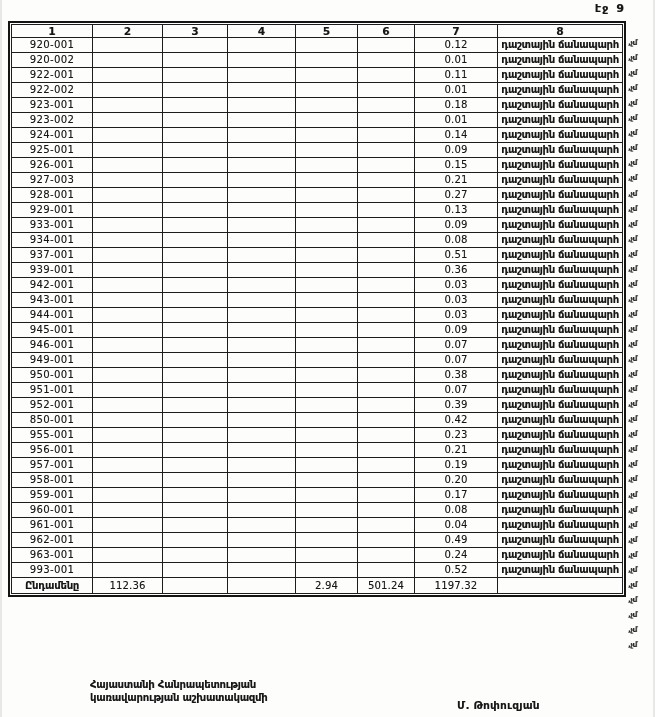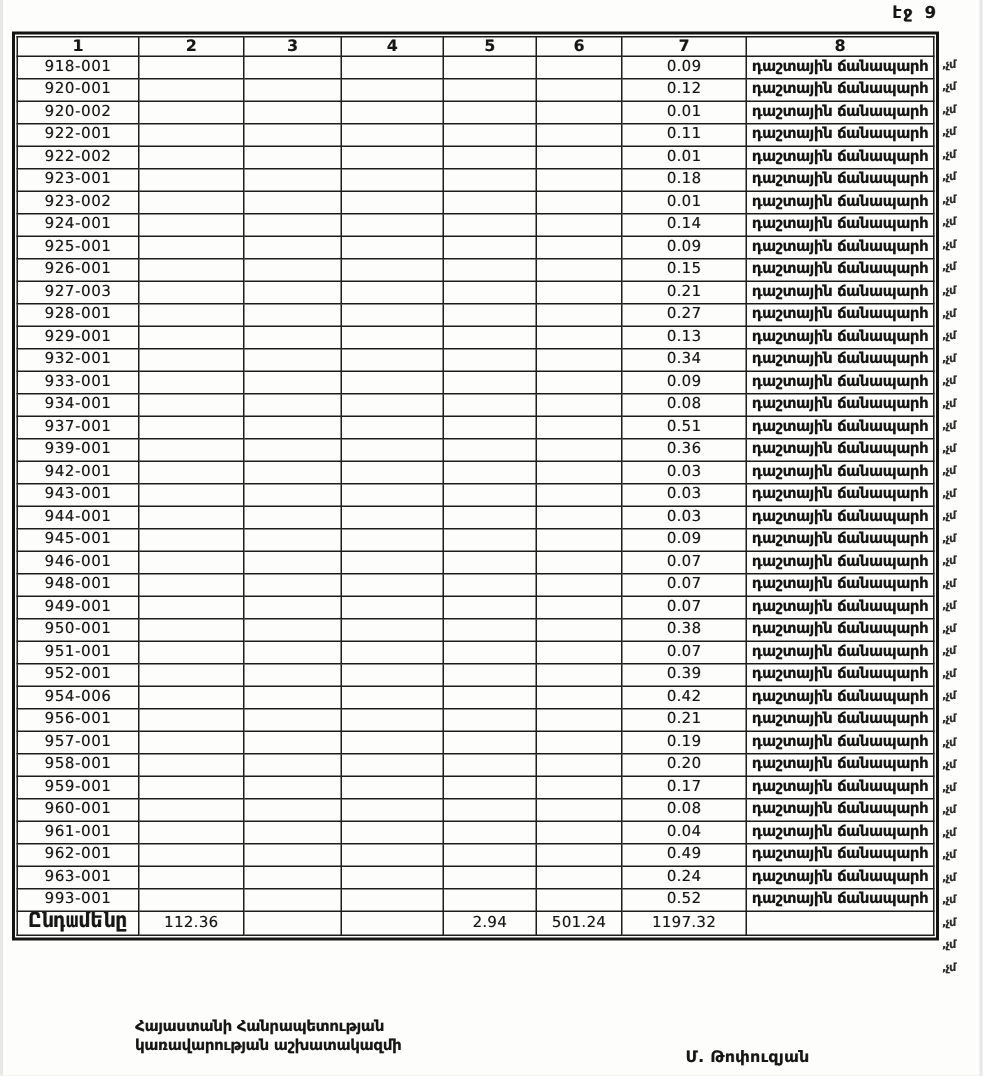--- a/index.html
+++ b/index.html
@@ -27,21 +27,21 @@
     border:1px solid #1d1d1d; padding:0 2px; height:14px;
     font-size:10px; line-height:14px; text-align:center;
     white-space:nowrap; overflow:hidden;
     text-shadow:0.3px 0.3px 0 rgba(0,0,0,0.35);
   }
   table.sheet th { height:12px; line-height:12px; font-size:10.5px; font-weight:bold; }
   td.code  { letter-spacing:0.4px; }
   td.val   { letter-spacing:0.2px; }
   td.road  { text-align:left; font-size:9.5px; font-weight:bold; letter-spacing:-0.3px; padding-left:3px; }
   tr.total-row td { height:15px; line-height:15px; font-size:10px; }
-  tr.total-row td.total-label { font-weight:bold; font-size:14px; letter-spacing:-0.2px;font-family:Liberation Mono, monospace; }
+  tr.total-row td.total-label { font-weight:bold; font-size:10px; letter-spacing:-0.2px; }
 
   .notes-col { position:absolute; left:626px; top:38px; width:28px; }
   .notes-col .note {
     position:absolute; left:0; font-size:7.5px; font-weight:bold;
     color:#2a2a2a; letter-spacing:-0.5px; white-space:nowrap;
     text-shadow:0.3px 0.3px 0 rgba(0,0,0,0.3);
   }
 
   .footer-block {
     position:absolute; left:88px; top:678px;
@@ -82,307 +82,287 @@
           <th>3</th>
           <th>4</th>
           <th>5</th>
           <th>6</th>
           <th>7</th>
           <th>8</th>
         </tr>
       </thead>
       <tbody id="table-body">
           <tr>
-            <td class="code">918-001</td>
+            <td class="code">920-001</td>
+            <td></td>
+            <td></td>
+            <td></td>
+            <td></td>
+            <td></td>
+            <td class="val">0.12</td>
+            <td class="road">դաշտային ճանապարհ</td>
+          </tr>
+          <tr>
+            <td class="code">920-002</td>
+            <td></td>
+            <td></td>
+            <td></td>
+            <td></td>
+            <td></td>
+            <td class="val">0.01</td>
+            <td class="road">դաշտային ճանապարհ</td>
+          </tr>
+          <tr>
+            <td class="code">922-001</td>
+            <td></td>
+            <td></td>
+            <td></td>
+            <td></td>
+            <td></td>
+            <td class="val">0.11</td>
+            <td class="road">դաշտային ճանապարհ</td>
+          </tr>
+          <tr>
+            <td class="code">922-002</td>
+            <td></td>
+            <td></td>
+            <td></td>
+            <td></td>
+            <td></td>
+            <td class="val">0.01</td>
+            <td class="road">դաշտային ճանապարհ</td>
+          </tr>
+          <tr>
+            <td class="code">923-001</td>
+            <td></td>
+            <td></td>
+            <td></td>
+            <td></td>
+            <td></td>
+            <td class="val">0.18</td>
+            <td class="road">դաշտային ճանապարհ</td>
+          </tr>
+          <tr>
+            <td class="code">923-002</td>
+            <td></td>
+            <td></td>
+            <td></td>
+            <td></td>
+            <td></td>
+            <td class="val">0.01</td>
+            <td class="road">դաշտային ճանապարհ</td>
+          </tr>
+          <tr>
+            <td class="code">924-001</td>
+            <td></td>
+            <td></td>
+            <td></td>
+            <td></td>
+            <td></td>
+            <td class="val">0.14</td>
+            <td class="road">դաշտային ճանապարհ</td>
+          </tr>
+          <tr>
+            <td class="code">925-001</td>
             <td></td>
             <td></td>
             <td></td>
             <td></td>
             <td></td>
             <td class="val">0.09</td>
             <td class="road">դաշտային ճանապարհ</td>
           </tr>
           <tr>
-            <td class="code">920-001</td>
-            <td></td>
-            <td></td>
-            <td></td>
-            <td></td>
-            <td></td>
-            <td class="val">0.12</td>
-            <td class="road">դաշտային ճանապարհ</td>
-          </tr>
-          <tr>
-            <td class="code">920-002</td>
-            <td></td>
-            <td></td>
-            <td></td>
-            <td></td>
-            <td></td>
-            <td class="val">0.01</td>
-            <td class="road">դաշտային ճանապարհ</td>
-          </tr>
-          <tr>
-            <td class="code">922-001</td>
-            <td></td>
-            <td></td>
-            <td></td>
-            <td></td>
-            <td></td>
-            <td class="val">0.11</td>
-            <td class="road">դաշտային ճանապարհ</td>
-          </tr>
-          <tr>
-            <td class="code">922-002</td>
-            <td></td>
-            <td></td>
-            <td></td>
-            <td></td>
-            <td></td>
-            <td class="val">0.01</td>
-            <td class="road">դաշտային ճանապարհ</td>
-          </tr>
-          <tr>
-            <td class="code">923-001</td>
-            <td></td>
-            <td></td>
-            <td></td>
-            <td></td>
-            <td></td>
-            <td class="val">0.18</td>
-            <td class="road">դաշտային ճանապարհ</td>
-          </tr>
-          <tr>
-            <td class="code">923-002</td>
-            <td></td>
-            <td></td>
-            <td></td>
-            <td></td>
-            <td></td>
-            <td class="val">0.01</td>
-            <td class="road">դաշտային ճանապարհ</td>
-          </tr>
-          <tr>
-            <td class="code">924-001</td>
-            <td></td>
-            <td></td>
-            <td></td>
-            <td></td>
-            <td></td>
-            <td class="val">0.14</td>
-            <td class="road">դաշտային ճանապարհ</td>
-          </tr>
-          <tr>
-            <td class="code">925-001</td>
+            <td class="code">926-001</td>
+            <td></td>
+            <td></td>
+            <td></td>
+            <td></td>
+            <td></td>
+            <td class="val">0.15</td>
+            <td class="road">դաշտային ճանապարհ</td>
+          </tr>
+          <tr>
+            <td class="code">927-003</td>
+            <td></td>
+            <td></td>
+            <td></td>
+            <td></td>
+            <td></td>
+            <td class="val">0.21</td>
+            <td class="road">դաշտային ճանապարհ</td>
+          </tr>
+          <tr>
+            <td class="code">928-001</td>
+            <td></td>
+            <td></td>
+            <td></td>
+            <td></td>
+            <td></td>
+            <td class="val">0.27</td>
+            <td class="road">դաշտային ճանապարհ</td>
+          </tr>
+          <tr>
+            <td class="code">929-001</td>
+            <td></td>
+            <td></td>
+            <td></td>
+            <td></td>
+            <td></td>
+            <td class="val">0.13</td>
+            <td class="road">դաշտային ճանապարհ</td>
+          </tr>
+          <tr>
+            <td class="code">933-001</td>
             <td></td>
             <td></td>
             <td></td>
             <td></td>
             <td></td>
             <td class="val">0.09</td>
             <td class="road">դաշտային ճանապարհ</td>
           </tr>
           <tr>
-            <td class="code">926-001</td>
-            <td></td>
-            <td></td>
-            <td></td>
-            <td></td>
-            <td></td>
-            <td class="val">0.15</td>
-            <td class="road">դաշտային ճանապարհ</td>
-          </tr>
-          <tr>
-            <td class="code">927-003</td>
-            <td></td>
-            <td></td>
-            <td></td>
-            <td></td>
-            <td></td>
-            <td class="val">0.21</td>
-            <td class="road">դաշտային ճանապարհ</td>
-          </tr>
-          <tr>
-            <td class="code">928-001</td>
-            <td></td>
-            <td></td>
-            <td></td>
-            <td></td>
-            <td></td>
-            <td class="val">0.27</td>
-            <td class="road">դաշտային ճանապարհ</td>
-          </tr>
-          <tr>
-            <td class="code">929-001</td>
-            <td></td>
-            <td></td>
-            <td></td>
-            <td></td>
-            <td></td>
-            <td class="val">0.13</td>
-            <td class="road">դաշտային ճանապարհ</td>
-          </tr>
-          <tr>
-            <td class="code">932-001</td>
-            <td></td>
-            <td></td>
-            <td></td>
-            <td></td>
-            <td></td>
-            <td class="val">0.34</td>
-            <td class="road">դաշտային ճանապարհ</td>
-          </tr>
-          <tr>
-            <td class="code">933-001</td>
+            <td class="code">934-001</td>
+            <td></td>
+            <td></td>
+            <td></td>
+            <td></td>
+            <td></td>
+            <td class="val">0.08</td>
+            <td class="road">դաշտային ճանապարհ</td>
+          </tr>
+          <tr>
+            <td class="code">937-001</td>
+            <td></td>
+            <td></td>
+            <td></td>
+            <td></td>
+            <td></td>
+            <td class="val">0.51</td>
+            <td class="road">դաշտային ճանապարհ</td>
+          </tr>
+          <tr>
+            <td class="code">939-001</td>
+            <td></td>
+            <td></td>
+            <td></td>
+            <td></td>
+            <td></td>
+            <td class="val">0.36</td>
+            <td class="road">դաշտային ճանապարհ</td>
+          </tr>
+          <tr>
+            <td class="code">942-001</td>
+            <td></td>
+            <td></td>
+            <td></td>
+            <td></td>
+            <td></td>
+            <td class="val">0.03</td>
+            <td class="road">դաշտային ճանապարհ</td>
+          </tr>
+          <tr>
+            <td class="code">943-001</td>
+            <td></td>
+            <td></td>
+            <td></td>
+            <td></td>
+            <td></td>
+            <td class="val">0.03</td>
+            <td class="road">դաշտային ճանապարհ</td>
+          </tr>
+          <tr>
+            <td class="code">944-001</td>
+            <td></td>
+            <td></td>
+            <td></td>
+            <td></td>
+            <td></td>
+            <td class="val">0.03</td>
+            <td class="road">դաշտային ճանապարհ</td>
+          </tr>
+          <tr>
+            <td class="code">945-001</td>
             <td></td>
             <td></td>
             <td></td>
             <td></td>
             <td></td>
             <td class="val">0.09</td>
             <td class="road">դաշտային ճանապարհ</td>
           </tr>
           <tr>
-            <td class="code">934-001</td>
-            <td></td>
-            <td></td>
-            <td></td>
-            <td></td>
-            <td></td>
-            <td class="val">0.08</td>
-            <td class="road">դաշտային ճանապարհ</td>
-          </tr>
-          <tr>
-            <td class="code">937-001</td>
-            <td></td>
-            <td></td>
-            <td></td>
-            <td></td>
-            <td></td>
-            <td class="val">0.51</td>
-            <td class="road">դաշտային ճանապարհ</td>
-          </tr>
-          <tr>
-            <td class="code">939-001</td>
-            <td></td>
-            <td></td>
-            <td></td>
-            <td></td>
-            <td></td>
-            <td class="val">0.36</td>
-            <td class="road">դաշտային ճանապարհ</td>
-          </tr>
-          <tr>
-            <td class="code">942-001</td>
-            <td></td>
-            <td></td>
-            <td></td>
-            <td></td>
-            <td></td>
-            <td class="val">0.03</td>
-            <td class="road">դաշտային ճանապարհ</td>
-          </tr>
-          <tr>
-            <td class="code">943-001</td>
-            <td></td>
-            <td></td>
-            <td></td>
-            <td></td>
-            <td></td>
-            <td class="val">0.03</td>
-            <td class="road">դաշտային ճանապարհ</td>
-          </tr>
-          <tr>
-            <td class="code">944-001</td>
-            <td></td>
-            <td></td>
-            <td></td>
-            <td></td>
-            <td></td>
-            <td class="val">0.03</td>
-            <td class="road">դաշտային ճանապարհ</td>
-          </tr>
-          <tr>
-            <td class="code">945-001</td>
-            <td></td>
-            <td></td>
-            <td></td>
-            <td></td>
-            <td></td>
-            <td class="val">0.09</td>
-            <td class="road">դաշտային ճանապարհ</td>
-          </tr>
-          <tr>
             <td class="code">946-001</td>
             <td></td>
             <td></td>
             <td></td>
             <td></td>
             <td></td>
             <td class="val">0.07</td>
             <td class="road">դաշտային ճանապարհ</td>
           </tr>
           <tr>
-            <td class="code">948-001</td>
+            <td class="code">949-001</td>
             <td></td>
             <td></td>
             <td></td>
             <td></td>
             <td></td>
             <td class="val">0.07</td>
             <td class="road">դաշտային ճանապարհ</td>
           </tr>
           <tr>
-            <td class="code">949-001</td>
+            <td class="code">950-001</td>
+            <td></td>
+            <td></td>
+            <td></td>
+            <td></td>
+            <td></td>
+            <td class="val">0.38</td>
+            <td class="road">դաշտային ճանապարհ</td>
+          </tr>
+          <tr>
+            <td class="code">951-001</td>
             <td></td>
             <td></td>
             <td></td>
             <td></td>
             <td></td>
             <td class="val">0.07</td>
             <td class="road">դաշտային ճանապարհ</td>
           </tr>
           <tr>
-            <td class="code">950-001</td>
-            <td></td>
-            <td></td>
-            <td></td>
-            <td></td>
-            <td></td>
-            <td class="val">0.38</td>
-            <td class="road">դաշտային ճանապարհ</td>
-          </tr>
-          <tr>
-            <td class="code">951-001</td>
-            <td></td>
-            <td></td>
-            <td></td>
-            <td></td>
-            <td></td>
-            <td class="val">0.07</td>
-            <td class="road">դաշտային ճանապարհ</td>
-          </tr>
-          <tr>
             <td class="code">952-001</td>
             <td></td>
             <td></td>
             <td></td>
             <td></td>
             <td></td>
             <td class="val">0.39</td>
             <td class="road">դաշտային ճանապարհ</td>
           </tr>
           <tr>
-            <td class="code">954-006</td>
+            <td class="code">850-001</td>
             <td></td>
             <td></td>
             <td></td>
             <td></td>
             <td></td>
             <td class="val">0.42</td>
+            <td class="road">դաշտային ճանապարհ</td>
+          </tr>
+          <tr>
+            <td class="code">955-001</td>
+            <td></td>
+            <td></td>
+            <td></td>
+            <td></td>
+            <td></td>
+            <td class="val">0.23</td>
             <td class="road">դաշտային ճանապարհ</td>
           </tr>
           <tr>
             <td class="code">956-001</td>
             <td></td>
             <td></td>
             <td></td>
             <td></td>
             <td></td>
             <td class="val">0.21</td>

